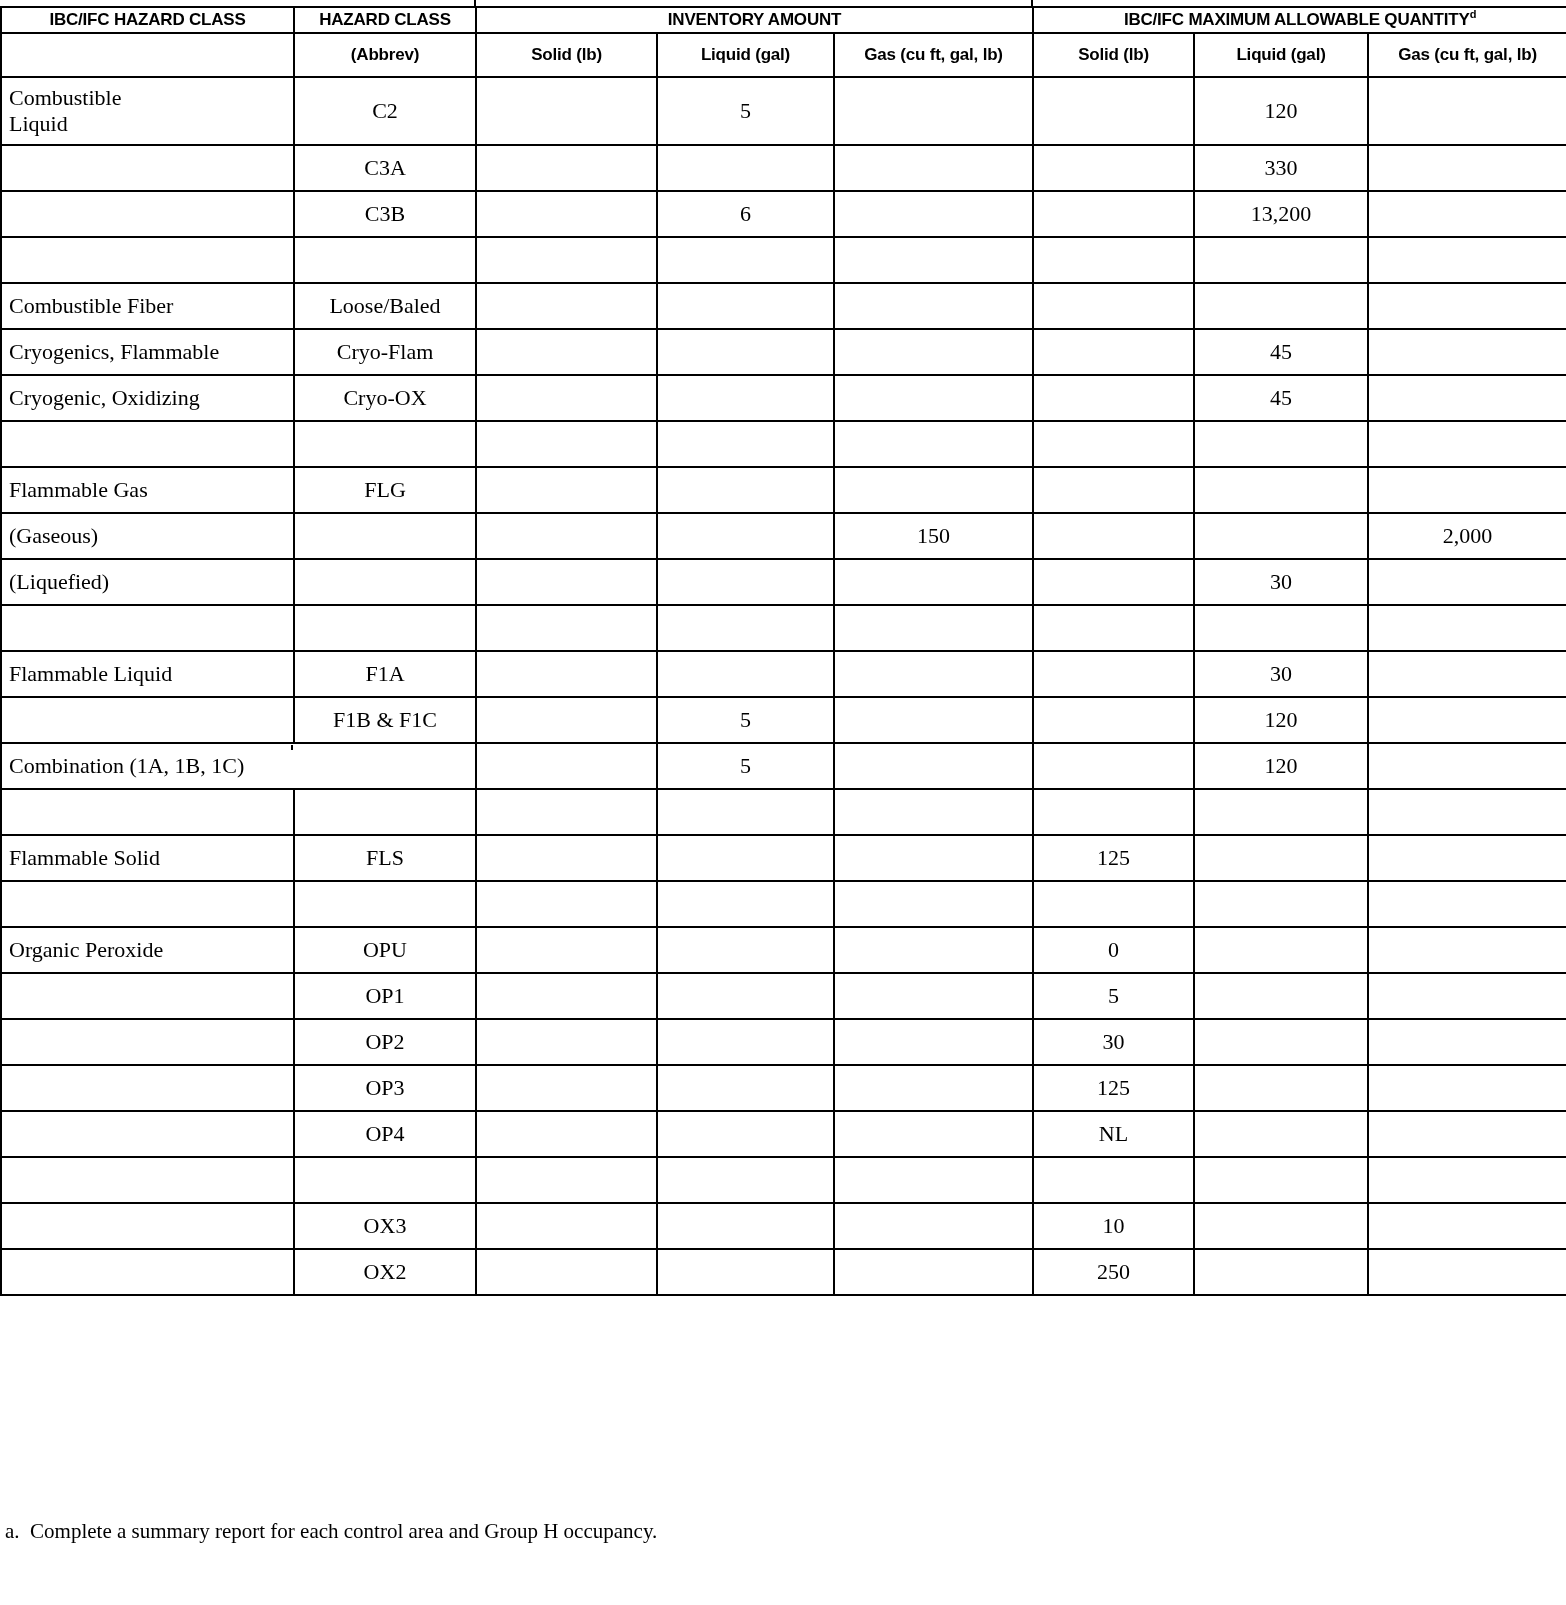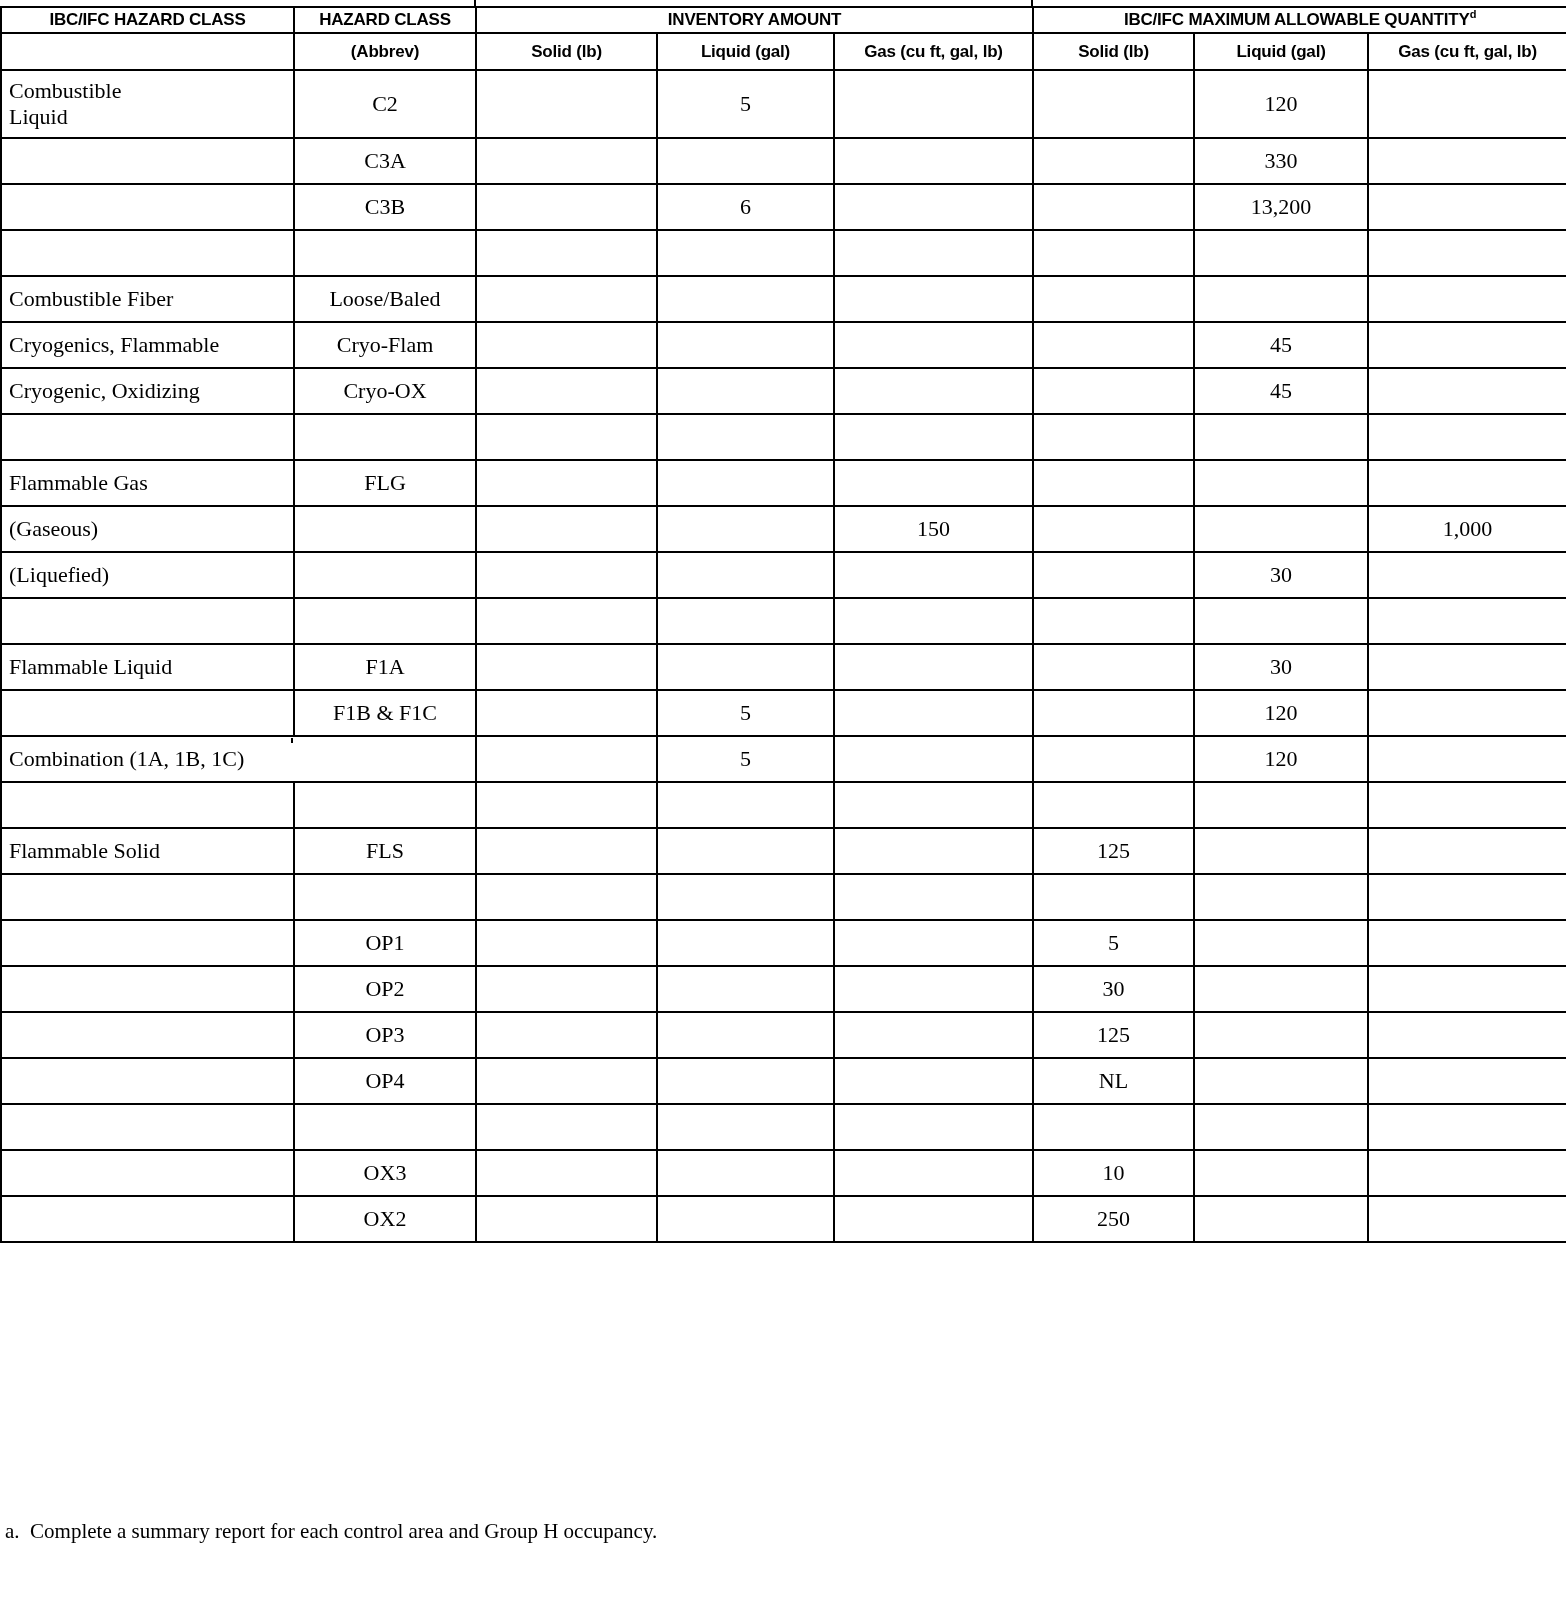--- a/index.html
+++ b/index.html
@@ -38,21 +38,21 @@
   thead th {
     font-family: "Liberation Sans", sans-serif;
     font-weight: bold;
     font-size: 17px;
     letter-spacing: -0.2px;
     text-align: center;
     vertical-align: middle;
     padding: 2px 3px;
   }
   thead tr.h1 th { height: 20px; }
-  thead tr.h2 th { height: 37px; }
+  thead tr.h2 th { height: 44px; }
   thead sup {
     font-size: 11px;
     vertical-align: super;
     line-height: 0;
   }
   tbody td {
     font-family: "Liberation Serif", serif;
     font-size: 22px;
     vertical-align: middle;
     height: 46px;
@@ -220,21 +220,21 @@
           <td class="c-val"></td>
         </tr>
         <tr>
           <td class="c-class">(Gaseous)</td>
           <td class="c-abbrev"></td>
           <td class="c-val"></td>
           <td class="c-val"></td>
           <td class="c-val">150</td>
           <td class="c-val"></td>
           <td class="c-val"></td>
-          <td class="c-val">1,000</td>
+          <td class="c-val">2,000</td>
         </tr>
         <tr>
           <td class="c-class">(Liquefied)</td>
           <td class="c-abbrev"></td>
           <td class="c-val"></td>
           <td class="c-val"></td>
           <td class="c-val"></td>
           <td class="c-val"></td>
           <td class="c-val">30</td>
           <td class="c-val"></td>
@@ -298,20 +298,30 @@
           <td class="c-val"></td>
           <td class="c-val"></td>
         </tr>
         <tr>
           <td class="c-class"></td>
           <td class="c-abbrev"></td>
           <td class="c-val"></td>
           <td class="c-val"></td>
           <td class="c-val"></td>
           <td class="c-val"></td>
+          <td class="c-val"></td>
+          <td class="c-val"></td>
+        </tr>
+        <tr>
+          <td class="c-class">Organic Peroxide</td>
+          <td class="c-abbrev">OPU</td>
+          <td class="c-val"></td>
+          <td class="c-val"></td>
+          <td class="c-val"></td>
+          <td class="c-val">0</td>
           <td class="c-val"></td>
           <td class="c-val"></td>
         </tr>
         <tr>
           <td class="c-class"></td>
           <td class="c-abbrev">OP1</td>
           <td class="c-val"></td>
           <td class="c-val"></td>
           <td class="c-val"></td>
           <td class="c-val">5</td>

